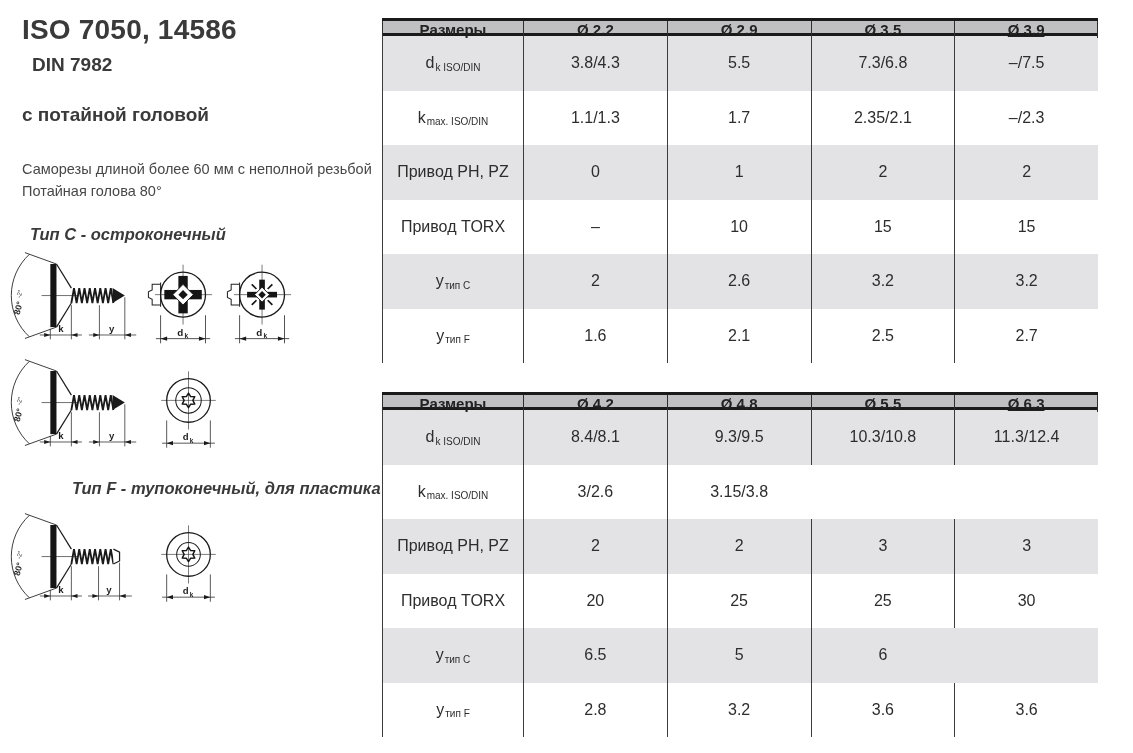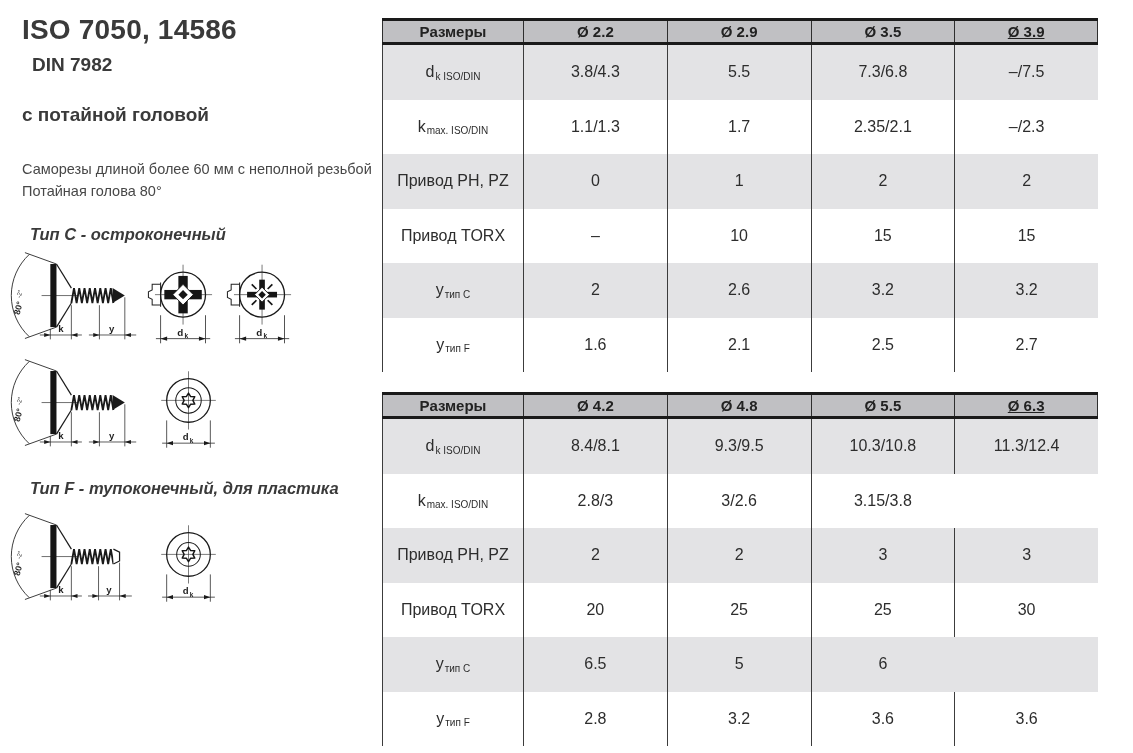--- a/index.html
+++ b/index.html
@@ -15,35 +15,35 @@
   body{font-family:"Liberation Sans", sans-serif;color:var(--text-dark);}
   .page{position:relative;width:1133px;height:753px;background:#fff;overflow:hidden;}
 
   
   .doc-title{position:absolute;left:22px;top:14px;font-size:28px;font-weight:800;color:var(--text-soft);letter-spacing:0.2px;}
   .doc-standard{position:absolute;left:32px;top:54px;font-size:19px;font-weight:700;color:var(--text-soft);}
   .product-name{position:absolute;left:22px;top:102px;font-size:19px;font-weight:700;color:var(--text-soft);line-height:26px;}
   .product-note{position:absolute;left:22px;top:158px;font-size:14.5px;color:#474747;line-height:22px;}
   .type-heading{position:absolute;left:30px;font-size:16.5px;font-weight:700;color:var(--text-soft);font-style:italic;}
   .type-c-heading{top:225px;}
-  .type-f-heading{top:479px;}
+  .type-f-heading{top:479px;margin-left:42px;}
 
   .drawing-row{position:absolute;display:flex;align-items:flex-start;}
   .drawing-row.d1{left:8px;top:250px;}
   .drawing-row.d2{left:8px;top:357px;}
   .drawing-row.d3{left:8px;top:511px;}
   .head-view{margin-top:7px;}
   svg{display:block;}
   svg text{font-family:"Liberation Sans", sans-serif;fill:#1d1d1d;}
 
   
   .dtable{position:absolute;left:382px;width:716px;}
   .dtable.t1{top:18px;}
   .dtable.t2{top:392px;}
-  .thead{display:grid;grid-template-columns:141px repeat(4,1fr);height:27px;background:var(--header-bg);
+  .thead{display:grid;grid-template-columns:141px repeat(4,1fr);height:18px;background:var(--header-bg);
          border-top:3px solid var(--line-dark);border-bottom:3px solid var(--line-dark);}
   .th{display:flex;align-items:center;justify-content:center;font-size:15px;font-weight:700;color:#222;
       border-left:1px solid #2e2e2e;}
   .th:last-child{border-right:1px solid #2e2e2e;text-decoration:underline;}
   .trow{display:grid;grid-template-columns:141px repeat(4,1fr);height:54.5px;background:#fff;}
   .trow.alt{background:var(--row-alt-bg);}
   .td,.row-label{display:flex;align-items:center;justify-content:center;font-size:16px;color:var(--text-dark);
       border-left:1px solid var(--line-mid);}
   .row-label{font-size:15.5px;}
   .lm{font-size:16px;}
@@ -320,21 +320,20 @@
       <div class="td">8.4/8.1</div>
       <div class="td">9.3/9.5</div>
       <div class="td">10.3/10.8</div>
       <div class="td">11.3/12.4</div>
     </div>
     <div class="trow">
       <div class="row-label">
           <span class="lm">k</span>
           <span class="ls">max. ISO/DIN</span>
         </div>
-      <div class="td">2.8/3</div>
       <div class="td">3/2.6</div>
       <div class="td">3.15/3.8</div>
     </div>
     <div class="trow alt">
       <div class="row-label">
           <span class="lm">Привод PH, PZ</span>
         </div>
       <div class="td">2</div>
       <div class="td">2</div>
       <div class="td">3</div>

